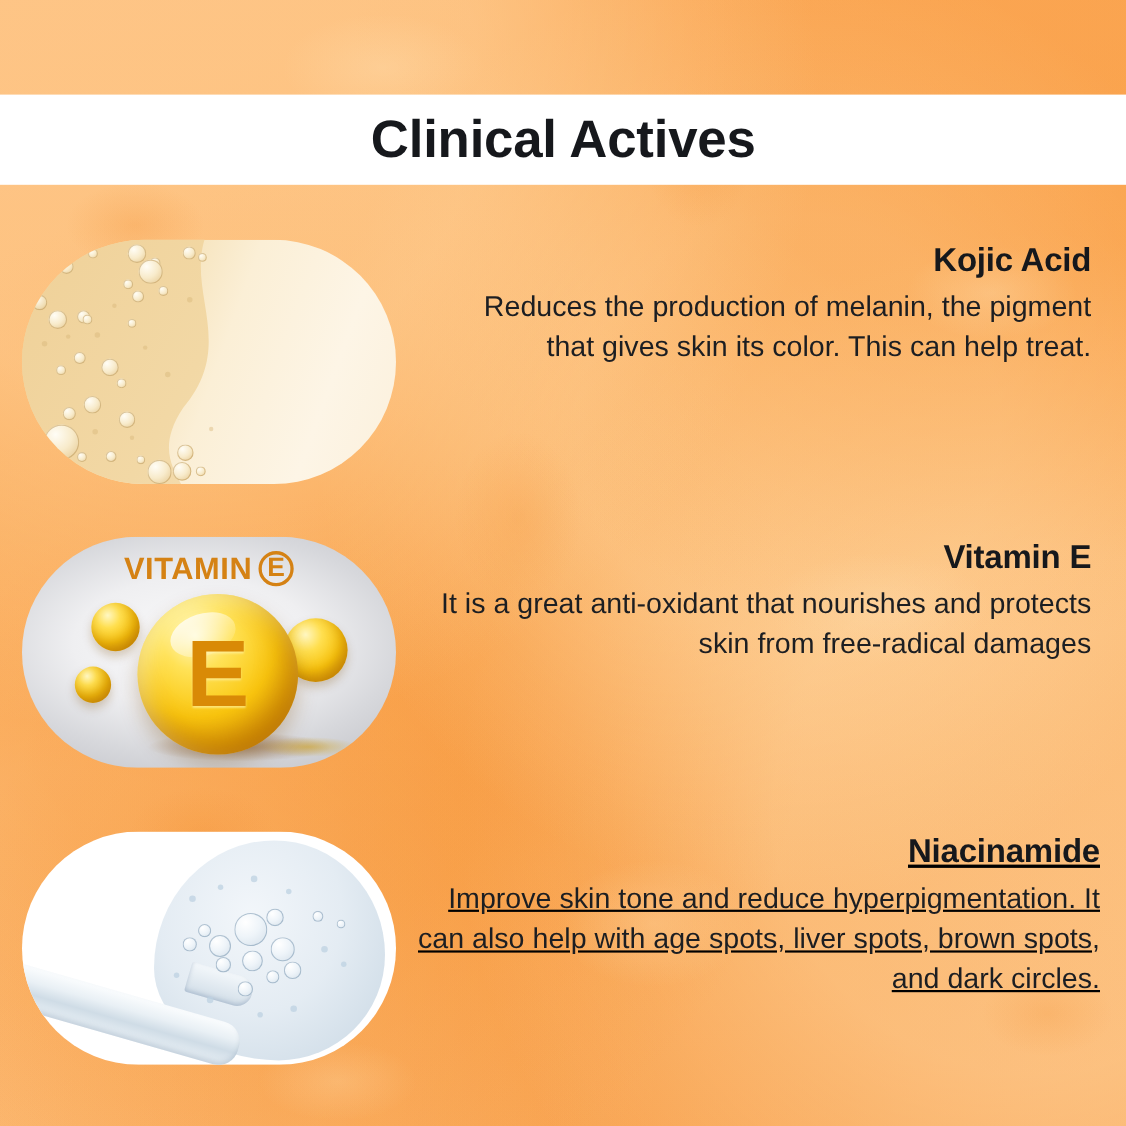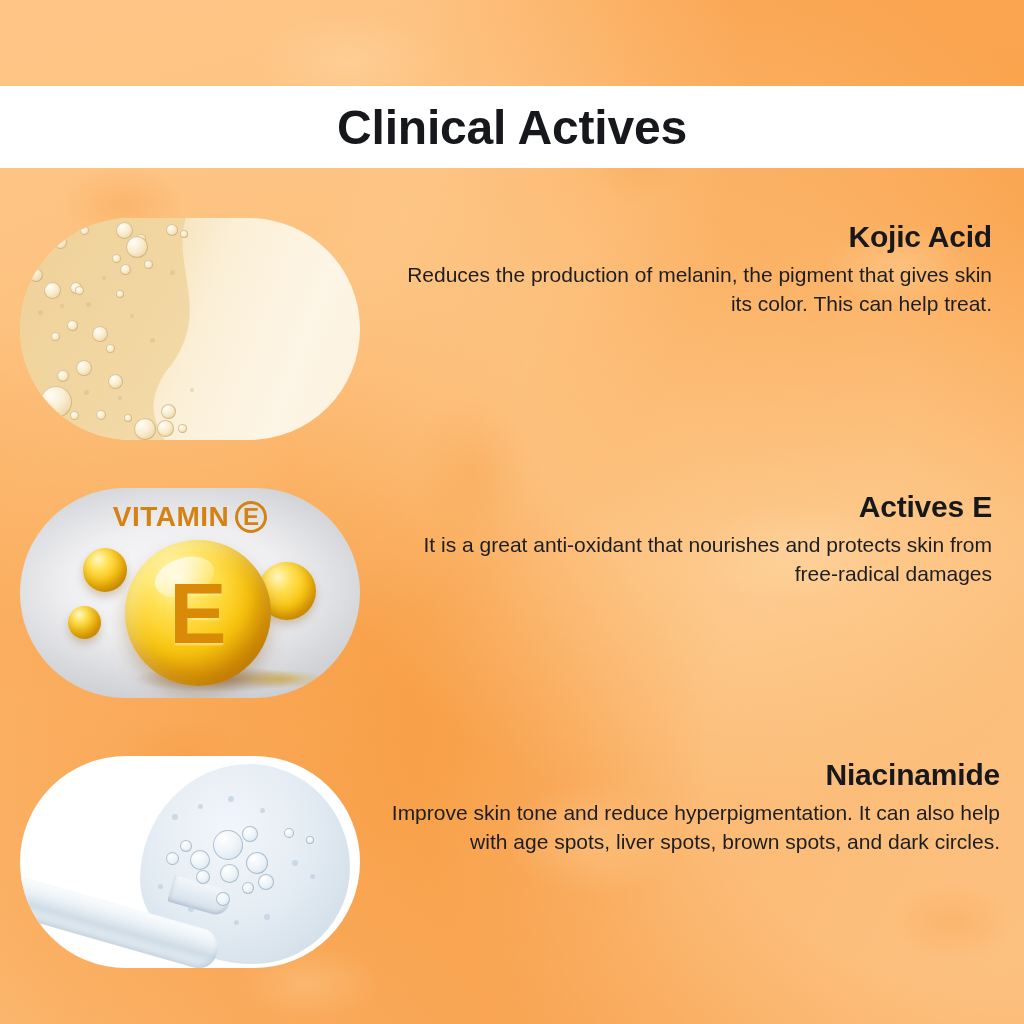--- a/index.html
+++ b/index.html
@@ -47,38 +47,38 @@
   }
   .title-text{
     font-size:48px; font-weight:bold; color:#16181C;
     letter-spacing:-0.2px;
   }
 
   
   .card{ position:absolute; display:flex; align-items:flex-start; z-index:4; }
   .card-1{ left:20px; top:218px;  width:984px; }
   .card-2{ left:20px; top:488px;  width:984px; }
-  .card-3{ left:20px; top:756px;  width:984px; }
+  .card-3{ left:20px; top:756px;  width:984px;text-decoration:underline; }
 
   .thumb{
     position:relative; flex:0 0 auto;
     width:340px; height:222px;
     border-radius:111px;
     overflow:hidden;
   }
   .card-2 .thumb{ height:210px; border-radius:105px; }
   .card-3 .thumb{ height:212px; border-radius:106px; }
 
   .text-col{ margin-left:32px; padding-top:2px; width:600px;text-align:right; }
   .card-heading{
     font-size:30px; font-weight:bold; color:#16181C;
     line-height:1.12; margin-bottom:6px; letter-spacing:-0.2px;
   }
   .card-body{
-    font-size:21px; color:#1C1E22; line-height:1.42; font-weight:400;
+    font-size:26px; color:#1C1E22; line-height:1.42; font-weight:400;
   }
   .card-3 .text-col{ width:620px; margin-left:20px; }
 
   
   .kojic-bg{
     position:absolute; inset:0;
     background:linear-gradient(110deg,#F0D49B 0%,#F3DCAC 26%,#FBEFD6 52%,#FDF5E6 78%,#FBF0DC 100%);
   }
   .kojic-wave{
     position:absolute; left:-4%; top:-10%; width:76%; height:124%;
@@ -251,21 +251,21 @@
     <div class="vite-shadow2"></div>
     <div class="drop drop-a"></div>
     <div class="drop drop-b"></div>
     <div class="drop drop-c"></div>
     <div class="sphere-main">
       <div class="gloss"></div>
       <div class="eletter">E</div>
     </div>
   </div>
   <div class="text-col">
-    <div class="card-heading">Actives E</div>
+    <div class="card-heading">Vitamin E</div>
     <div class="card-body">It is a great anti-oxidant that nourishes and protects skin from free-radical damages</div>
   </div>
 </div>
 
 <div class="card card-3">
   <div class="thumb">
     <div class="nia-bg"></div>
     <div class="serum-blob"></div>
     <div class="pipette"></div>
     <div class="pipette-tip"></div>

